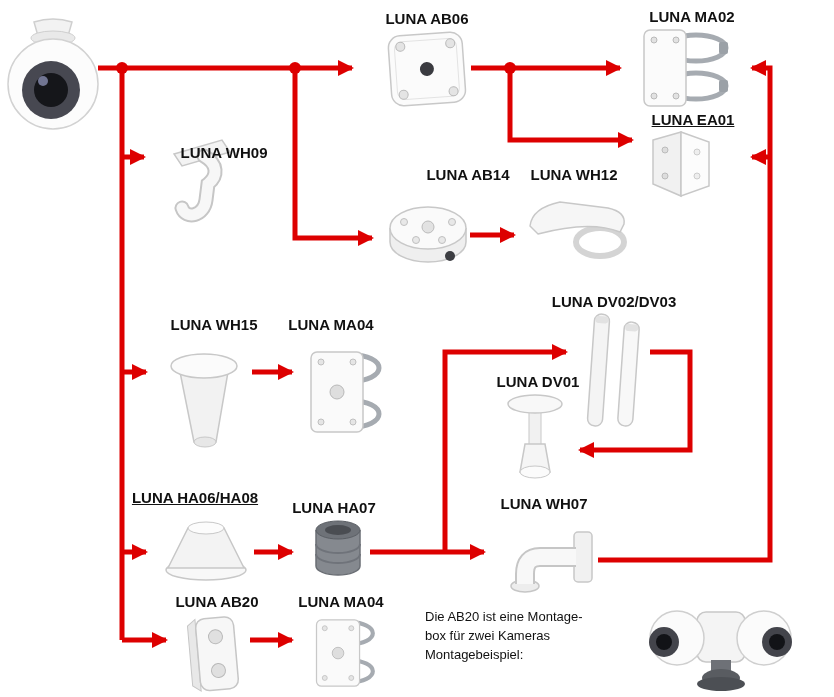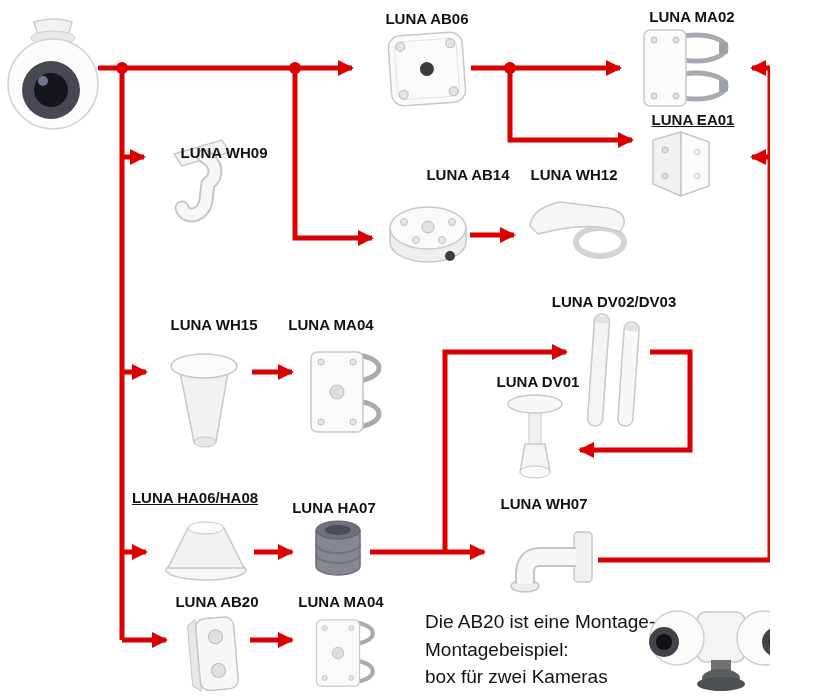--- a/index.html
+++ b/index.html
@@ -1,33 +1,33 @@
 <!DOCTYPE html>
 <html style="--connector: #dd0000;"><head>
 <meta charset="utf-8">
 <style>
   :root { --connector: #dd0000; }
   html,body { margin:0; padding:0; background:#ffffff; }
   #canvas {
-    position:relative; width:770px; height:697px; background:#ffffff;
+    position:relative; width:834px; height:697px; background:#ffffff;
     font-family:"Liberation Sans", sans-serif; overflow:hidden;border-radius:15px;
   }
   #connectors { position:absolute; left:0; top:0; width:834px; height:697px; z-index:1; }
   #connectors path { stroke:var(--connector); stroke-width:5; fill:none; stroke-linejoin:miter; }
   #connectors marker path { fill:var(--connector); stroke:none; }
   #connectors circle { fill:var(--connector); stroke:none; }
   .node { position:absolute; z-index:2; }
   .node svg { display:block; width:100%; height:100%; }
   .label {
     position:absolute; z-index:3; transform:translateX(-50%);
     font-size:15px; font-weight:700; color:#111; white-space:nowrap;
   }
   .note {
     position:absolute; left:425px; top:608px; z-index:3;
-    font-size:19px; font-weight:400; color:#111; line-height:1.45;
+    font-size:13px; font-weight:400; color:#111; line-height:1.45;
   }
   .note span { display:block; }
 </style>
 </head>
 <body>
 
 <div id="canvas">
 
   <svg id="connectors" viewBox="0 0 834 697" aria-hidden="true">
     <defs>
@@ -242,22 +242,22 @@
       <circle cx="34" cy="52" r="7" fill="#dedede" stroke="#b8b8b8"></circle>
       <circle cx="18" cy="22" r="3" fill="#e5e5e5" stroke="#c0c0c0"></circle>
       <circle cx="50" cy="22" r="3" fill="#e5e5e5" stroke="#c0c0c0"></circle>
       <circle cx="18" cy="82" r="3" fill="#e5e5e5" stroke="#c0c0c0"></circle>
       <circle cx="50" cy="82" r="3" fill="#e5e5e5" stroke="#c0c0c0"></circle>
     </svg>
   </div>
 
   <div class="note">
     <span>Die AB20 ist eine Montage-</span>
+    <span>box für zwei Kameras</span>
     <span>Montagebeispiel:</span>
-    <span>box für zwei Kameras</span>
   </div>
 
   <div class="node" style="left:633px; top:596px; width:175px; height:100px;">
     <svg viewBox="0 0 175 100">
       <rect x="64" y="16" width="48" height="50" rx="9" fill="#f4f4f4" stroke="#c8c8c8" stroke-width="1.5"></rect>
       <circle cx="44" cy="42" r="27" fill="#fbfbfb" stroke="#cfcfcf" stroke-width="1.5"></circle>
       <circle cx="31" cy="46" r="15" fill="#43444b"></circle>
       <circle cx="31" cy="46" r="8" fill="#121317"></circle>
       <circle cx="131" cy="42" r="27" fill="#fbfbfb" stroke="#cfcfcf" stroke-width="1.5"></circle>
       <circle cx="144" cy="46" r="15" fill="#43444b"></circle>

